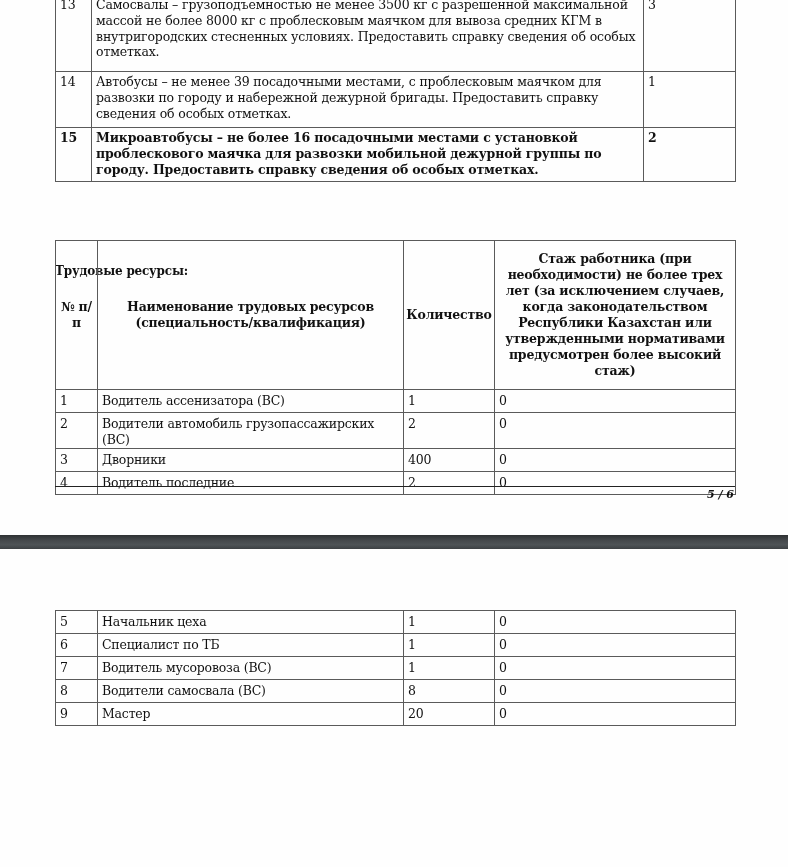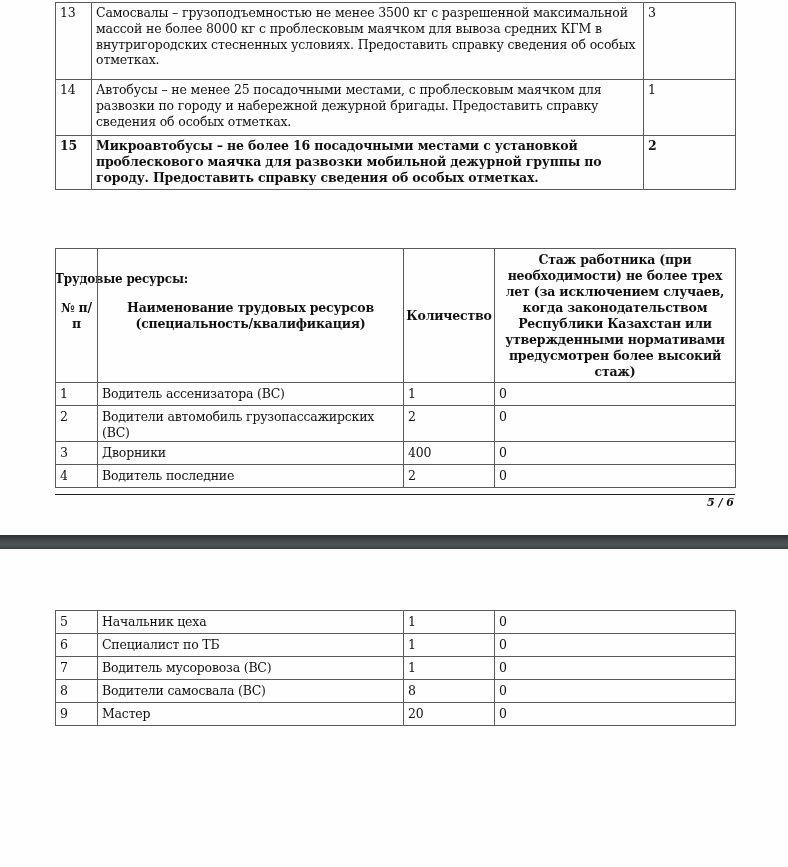--- a/index.html
+++ b/index.html
@@ -1,20 +1,20 @@
 <!DOCTYPE html>
 <html><head>
   <meta charset="utf-8">
   <style>
     * { box-sizing: border-box; margin: 0; padding: 0; }
     html, body { width: 788px; height: 867px; overflow: hidden; background: #fefefe; }
     body { position: relative; font-family: "DejaVu Serif", "Liberation Serif", serif; color: #111; }
 
     .page { position: absolute; left: 0; width: 788px; background: #fefefe; }
-    .page-top { top: 8px; height: 491px; }
+    .page-top { top: 0; height: 491px; }
     .page-bottom { top: 549px; height: 318px; }
 
     .separator {
       position: absolute; left: 0; top: 535px; width: 788px; height: 14px;
       background: linear-gradient(to bottom, #2e3133 0%, #45494c 40%, #4e5356 70%, #3c4043 100%);
     }
 
     table { border-collapse: collapse; position: absolute; table-layout: fixed; }
     td, th {
       border: 1.5px solid #5a5a5a;
@@ -42,21 +42,21 @@
     }
 
     
     .t-labor { left: 55px; top: 240px; width: 680px; }
     .t-labor .c1 { width: 42px; }
     .t-labor .c2 { width: 306px; }
     .t-labor .c3 { width: 91px; }
     .t-labor .c4 { width: 241px; }
     .t-labor th {
       font-weight: bold; text-align: center; vertical-align: middle;
-      font-size: 12.5px; line-height: 16px; height: 134px; padding: 2px 2px;
+      font-size: 12.5px; line-height: 16px; height: 134px; padding: 10px 2px;
       letter-spacing: -0.2px;
     }
     .t-labor td { height: 23px; padding-top: 3px; letter-spacing: -0.2px; }
     .t-labor-cont { left: 55px; top: 61px; width: 680px; }
     .t-labor-cont .c1 { width: 42px; }
     .t-labor-cont .c2 { width: 306px; }
     .t-labor-cont .c3 { width: 91px; }
     .t-labor-cont .c4 { width: 241px; }
     .t-labor-cont td { height: 23px; padding-top: 3px; letter-spacing: -0.2px; }
 
@@ -85,21 +85,21 @@
         <col class="c3">
       </colgroup>
     <tbody>
         <tr class="r13">
       <td>13</td>
       <td>Самосвалы – грузоподъемностью не менее 3500 кг с разрешенной максимальной массой не более 8000 кг с проблесковым маячком для вывоза средних КГМ в внутригородских стесненных условиях. Предоставить справку сведения об особых отметках.</td>
       <td>3</td>
     </tr>
     <tr class="r14">
       <td>14</td>
-      <td>Автобусы – не менее 25 посадочными местами, с проблесковым маячком для развозки по городу и набережной дежурной бригады. Предоставить справку сведения об особых отметках.</td>
+      <td>Автобусы – не менее 39 посадочными местами, с проблесковым маячком для развозки по городу и набережной дежурной бригады. Предоставить справку сведения об особых отметках.</td>
       <td>1</td>
     </tr>
     <tr class="r15">
       <td>15</td>
       <td>Микроавтобусы – не более 16 посадочными местами с установкой проблескового маячка для развозки мобильной дежурной группы по городу. Предоставить справку сведения об особых отметках.</td>
       <td>2</td>
     </tr>
   </tbody>
     </table>
 

